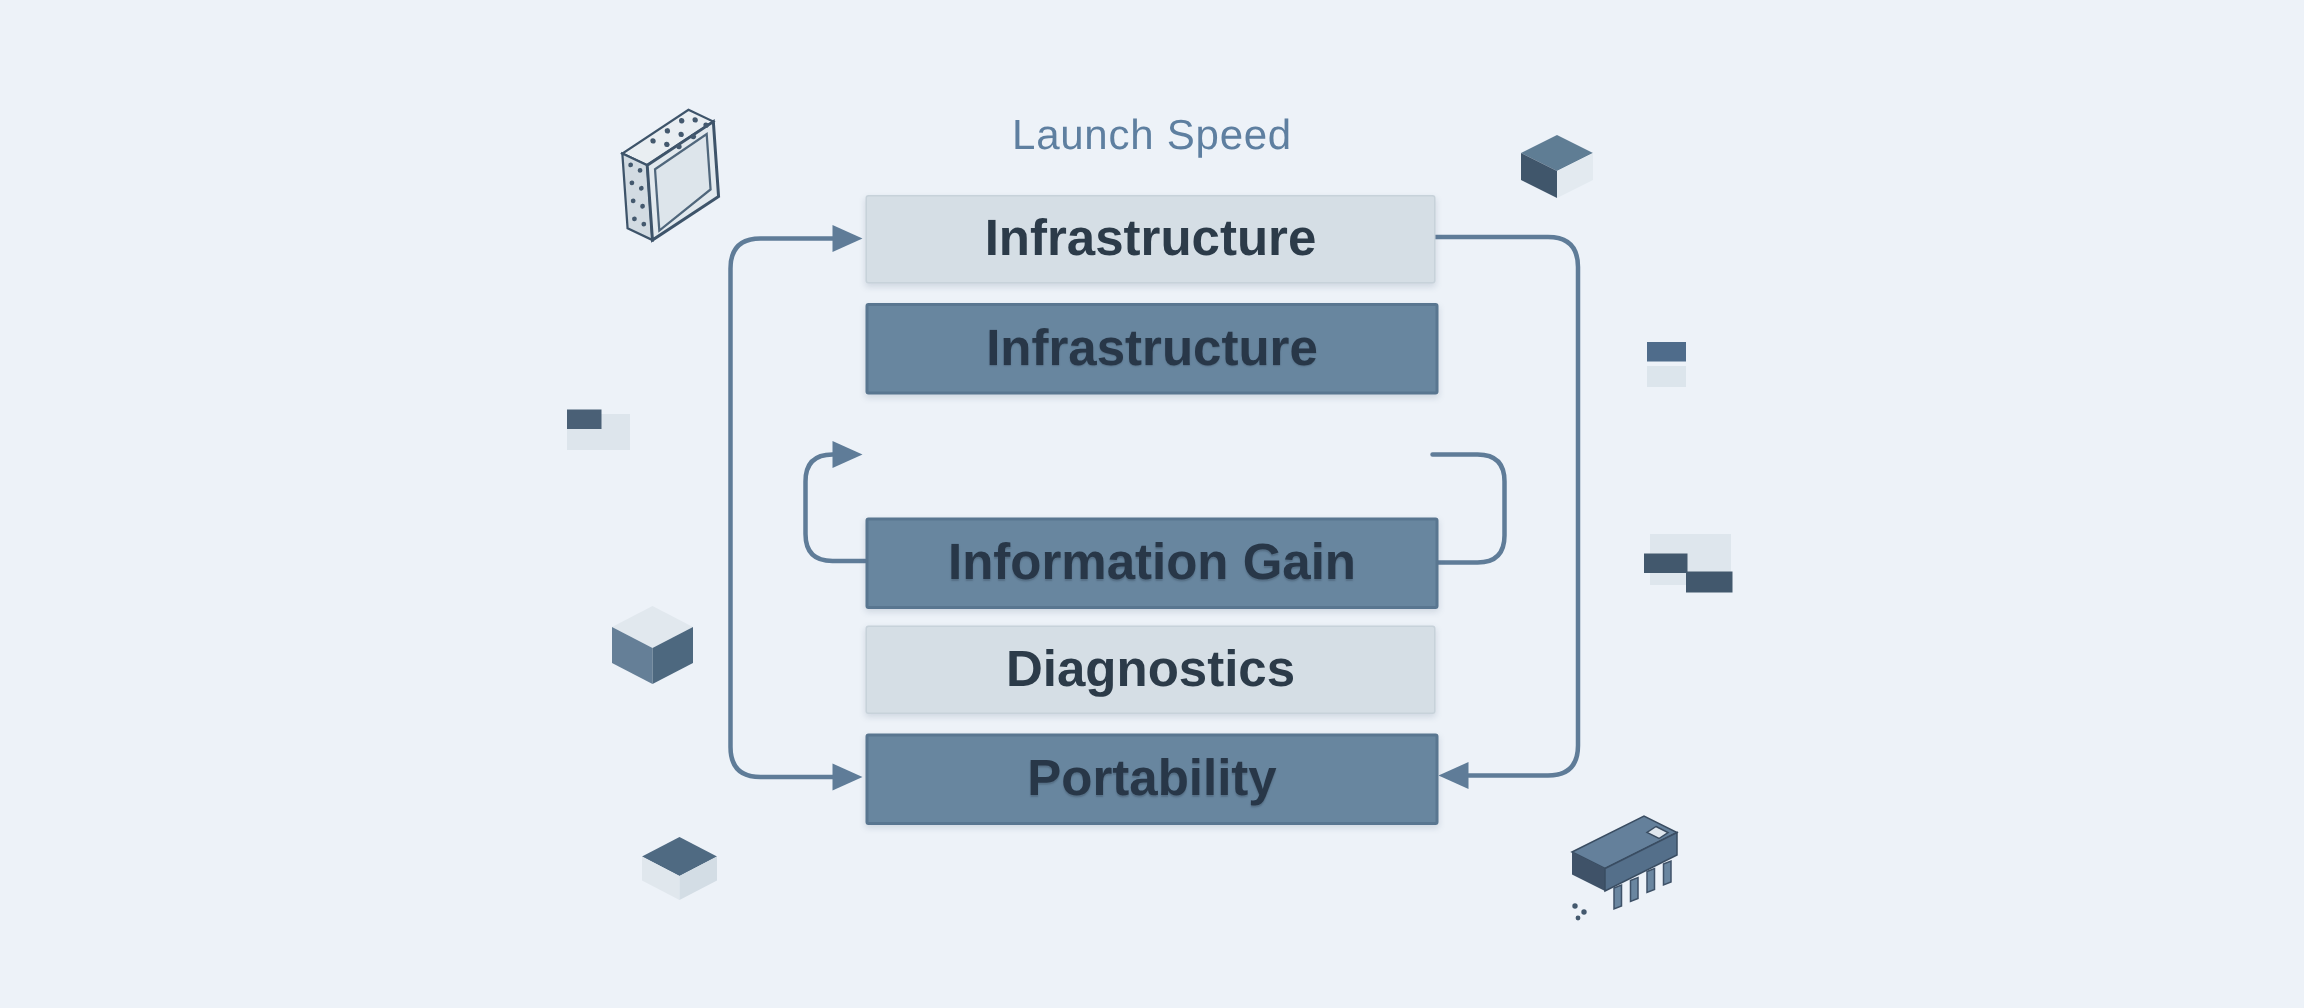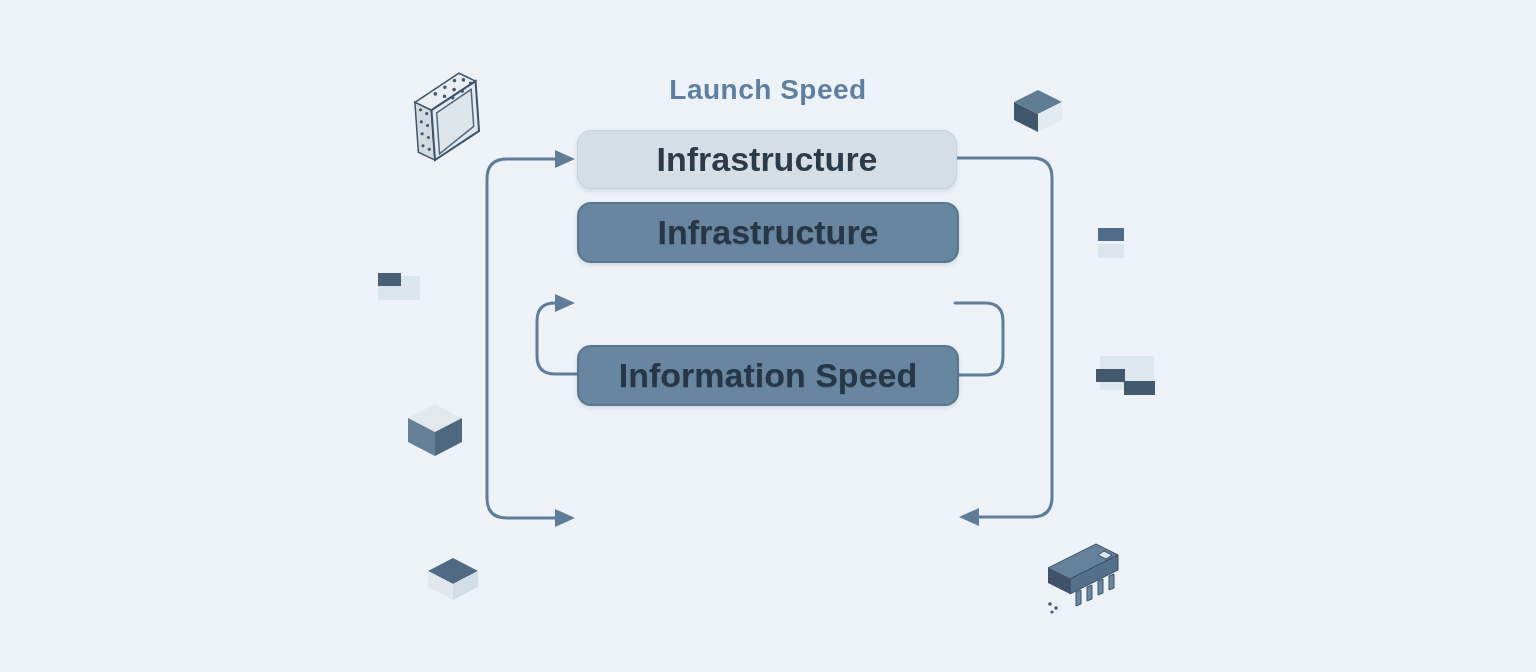--- a/index.html
+++ b/index.html
@@ -7,31 +7,31 @@
     position:relative;
     width:1536px;height:672px;
     background:#edf2f8;
     overflow:hidden;
     font-family:"Liberation Sans", sans-serif;
   }
   .axis-label{
     position:absolute;
     transform:translateX(-50%);
     font-size:28px;
-    font-weight:bold;
+    font-weight:normal;
     color:#5e7fa0;
     letter-spacing:0.5px;
     white-space:nowrap;
   }
   .node{
     position:absolute;
     left:577px;
     width:378px;
     height:57px;
-    border-radius:14px;
+    border-radius:2px;
     display:flex;
     align-items:center;
     justify-content:center;
     font-size:34px;
     font-weight:bold;
     white-space:nowrap;
     box-shadow:0 2px 4px rgba(80,100,125,0.18);
   }
   .node.light{
     background:#d5dee5;
@@ -68,21 +68,23 @@
       <polygon points="575,518 555,509 555,527"></polygon>
       <polygon points="575,303 555,294 555,312"></polygon>
       <polygon points="959,517 979,508 979,526"></polygon>
     </g>
   </svg>
 
   <div class="axis-label" style="left:768px;top:74px;">Launch Speed</div>
 
   <div class="node light" style="top:130px;">Infrastructure</div>
   <div class="node dark" style="top:202px;">Infrastructure</div>
-  <div class="node dark" style="top:345px;">Information Speed</div>
+  <div class="node dark" style="top:345px;">Information Gain</div>
+  <div class="node light" style="top:417px;">Diagnostics</div>
+  <div class="node dark" style="top:489px;">Portability</div>
 
   <svg class="deco" style="left:410px;top:68px;transform:rotate(-4deg);" width="78" height="98" viewBox="0 0 78 98">
     <polygon points="52,6 68,15 22,41 6,32" fill="#e9eef2" stroke="#3e546a" stroke-width="1.5"></polygon>
     <polygon points="6,32 22,41 22,91 6,82" fill="#d2dbe2" stroke="#3e546a" stroke-width="1.5"></polygon>
     <polygon points="22,41 68,15 68,65 22,91" fill="#e2e9ee" stroke="#3e546a" stroke-width="2"></polygon>
     <polygon points="27,44 63,23 63,60 27,85" fill="#dde5eb" stroke="#50677c" stroke-width="1.5"></polygon>
     <g fill="#44596e">
       <circle cx="47" cy="13" r="1.8"></circle>
         <circle cx="56" cy="13" r="1.8"></circle>
         <circle cx="63" cy="17" r="1.8"></circle>

